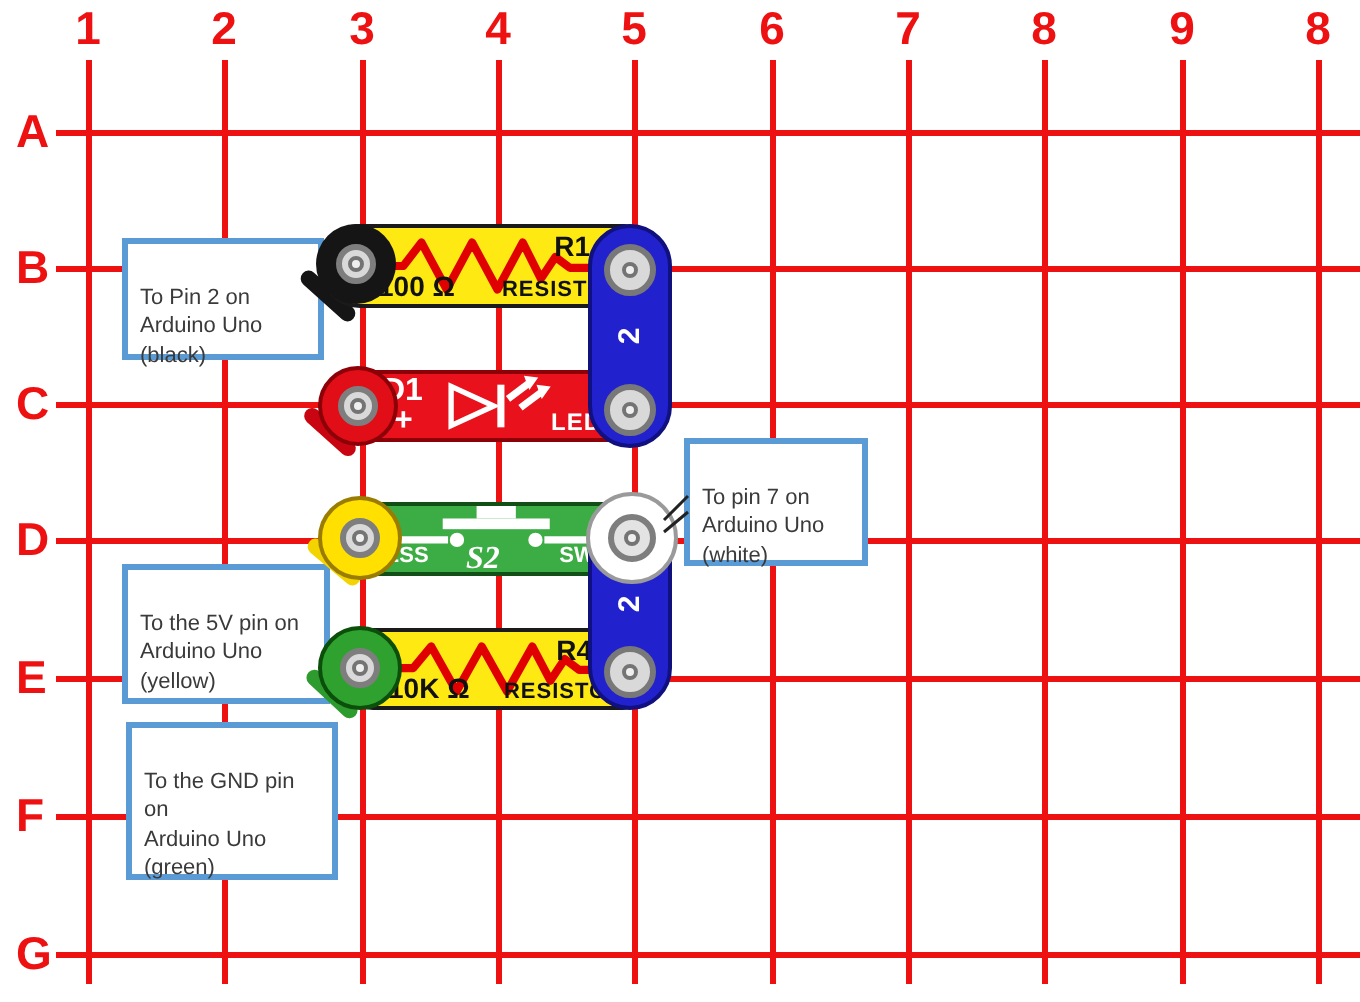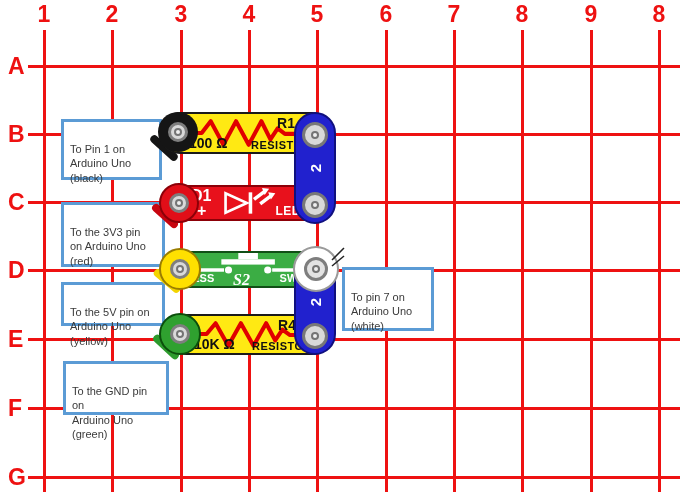--- a/index.html
+++ b/index.html
@@ -88,40 +88,35 @@
 
   <span class="rowlabel" style="top:66px">A</span>
   <span class="rowlabel" style="top:134px">B</span>
   <span class="rowlabel" style="top:202px">C</span>
   <span class="rowlabel" style="top:270px">D</span>
   <span class="rowlabel" style="top:339px">E</span>
   <span class="rowlabel" style="top:408px">F</span>
   <span class="rowlabel" style="top:477px">G</span>
 
   <div class="callout" style="left:61px;top:119px;width:101px;height:61px;">
-    <span>To Pin 1 on
+    <span>To Pin 2 on
 Arduino Uno
 (black)</span>
   </div>
-  <div class="callout" style="left:61px;top:202px;width:104px;height:65px;">
-    <span>To the 3V3 pin
-on Arduino Uno
-(red)</span>
-  </div>
-  <div class="callout" style="left:61px;top:282px;width:104px;height:44px;">
+  <div class="callout" style="left:61px;top:282px;width:104px;height:70px;">
     <span>To the 5V pin on
 Arduino Uno
 (yellow)</span>
   </div>
-  <div class="callout" style="left:63px;top:361px;width:106px;height:54px;">
+  <div class="callout" style="left:63px;top:361px;width:106px;height:79px;">
     <span>To the GND pin on
 Arduino Uno
 (green)</span>
   </div>
-  <div class="callout" style="left:342px;top:219px;width:92px;height:64px;margin-top:48px;">
+  <div class="callout" style="left:342px;top:219px;width:92px;height:64px;">
     <span>To pin 7 on
 Arduino Uno
 (white)</span>
   </div>
 
   <div class="tail" style="left:147px;top:144px;width:34px;background:#151515;transform:rotate(42deg);"></div>
   <div class="tail" style="left:149px;top:212px;width:32px;background:#c80510;transform:rotate(42deg);"></div>
   <div class="tail" style="left:151px;top:277px;width:32px;background:#f3d400;transform:rotate(40deg);"></div>
   <div class="tail" style="left:150px;top:343px;width:32px;background:#2d9b2d;transform:rotate(43deg);"></div>
 

